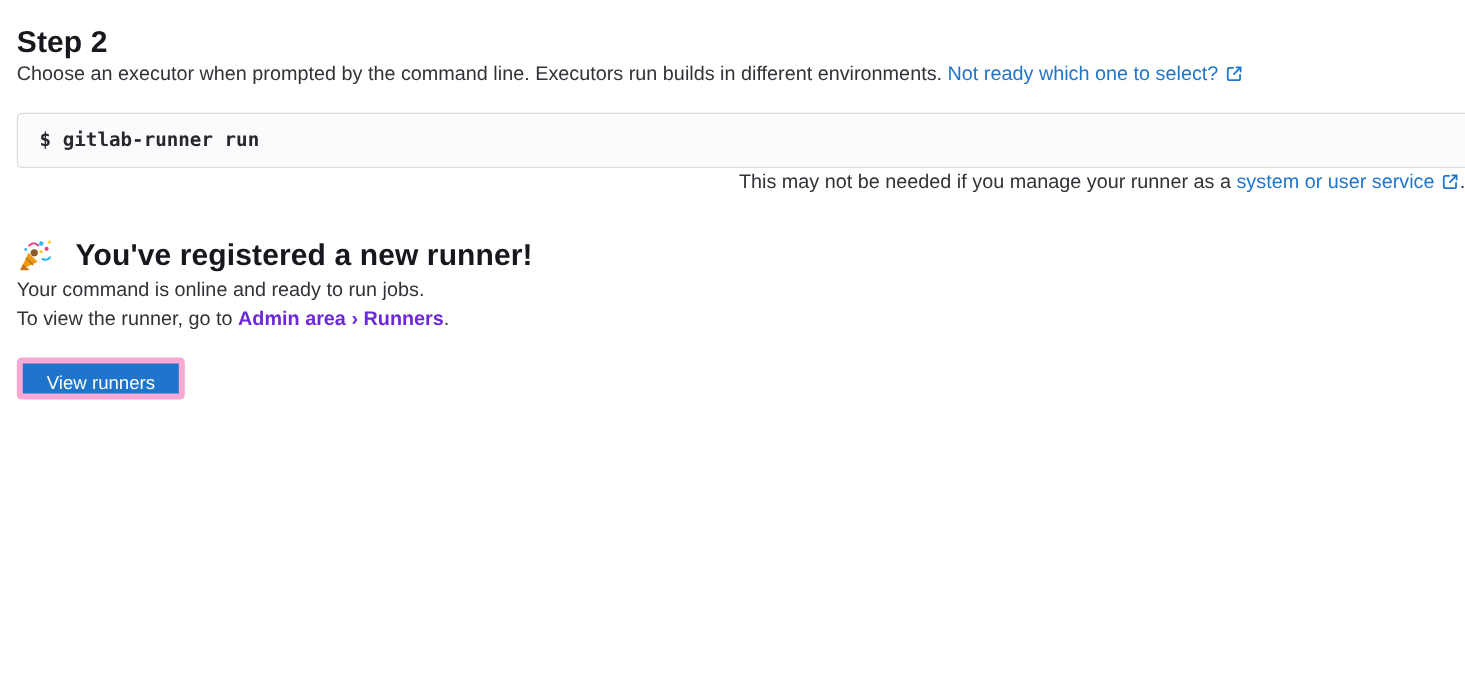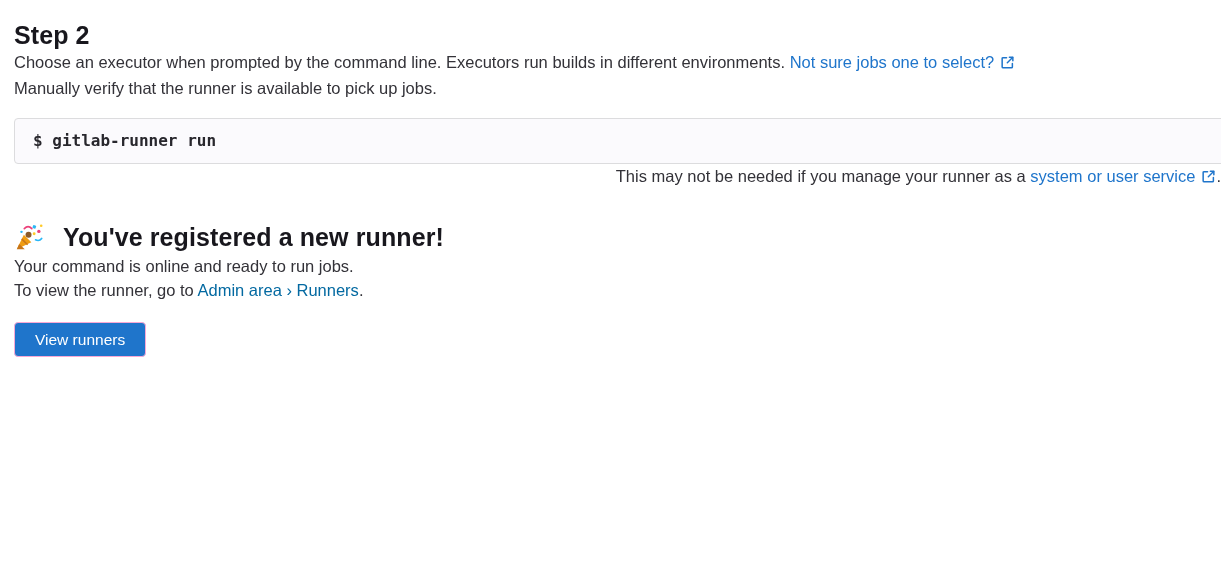--- a/index.html
+++ b/index.html
@@ -68,54 +68,53 @@
     color: #28272d;
     font-weight: bold;
   }
   .emoji-wrap {
     display: inline-flex;
     width: 30px;
     height: 30px;
     margin-right: 19px;
     flex: none;
   }
-  strong.path { font-weight: 400; color: #0369a1; }
+  strong.path { font-weight: 700; color: #6d28d9; }
   .btn-primary {
     display: inline-block;
     margin: 20px 0 0 14px;
     background: #1f75cb;
     color: #ffffff;
-    border: 1px solid #f9a8d4;
+    border: 5px solid #f9a8d4;
     border-radius: 4px;
     font-family: "Liberation Sans", "DejaVu Sans", sans-serif;
     font-size: 15.5px;
     line-height: 17px;
     font-weight: 400;
     padding: 8px 20px;
     height: 35px;
     cursor: pointer;
   }
 </style>
 </head>
 <body>
 
 <div class="page">
 
   <h1 class="section-heading h-step2">Step 2</h1>
 
   <p class="body-text p-exec">
-    <span>Choose an executor when prompted by the command line. Executors run builds in different environments. </span><a class="link"><span>Not sure jobs one to select?</span><span class="ext-icon"><svg width="15" height="15" viewBox="0 0 16 16" fill="none" stroke="#1f75cb" stroke-width="1.6" stroke-linecap="round" stroke-linejoin="round">
+    <span>Choose an executor when prompted by the command line. Executors run builds in different environments. </span><a class="link"><span>Not ready which one to select?</span><span class="ext-icon"><svg width="15" height="15" viewBox="0 0 16 16" fill="none" stroke="#1f75cb" stroke-width="1.6" stroke-linecap="round" stroke-linejoin="round">
             <path d="M13.2 9v3.7a1 1 0 0 1-1 1H3.3a1 1 0 0 1-1-1V3.8a1 1 0 0 1 1-1H7"></path>
             <path d="M10 2.3h3.7V6"></path>
             <path d="M13.4 2.6L7.8 8.2"></path>
           </svg></span></a>
   </p>
 
 
-  <p class="body-text p-verify">Manually verify that the runner is available to pick up jobs.</p>
 
   <div class="code-block">
     <code>$ gitlab-runner run</code>
   </div>
 
   <p class="body-text p-note">
     <span>This may not be needed if you manage your runner as a </span><a class="link"><span>system or user service</span><span class="ext-icon"><svg width="15" height="15" viewBox="0 0 16 16" fill="none" stroke="#1f75cb" stroke-width="1.6" stroke-linecap="round" stroke-linejoin="round">
             <path d="M13.2 9v3.7a1 1 0 0 1-1 1H3.3a1 1 0 0 1-1-1V3.8a1 1 0 0 1 1-1H7"></path>
             <path d="M10 2.3h3.7V6"></path>
             <path d="M13.4 2.6L7.8 8.2"></path>

